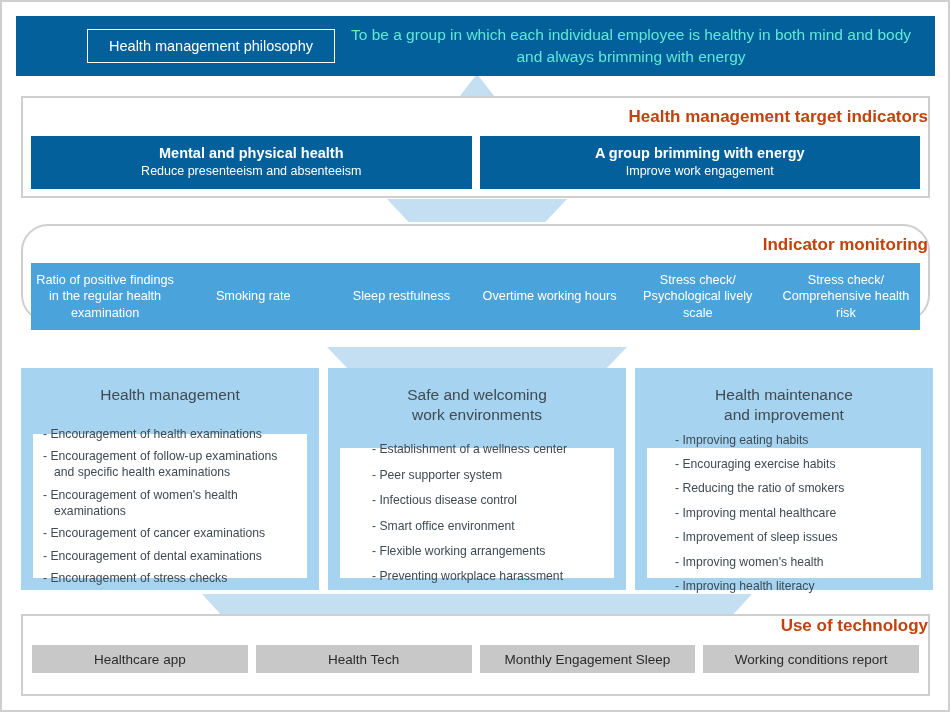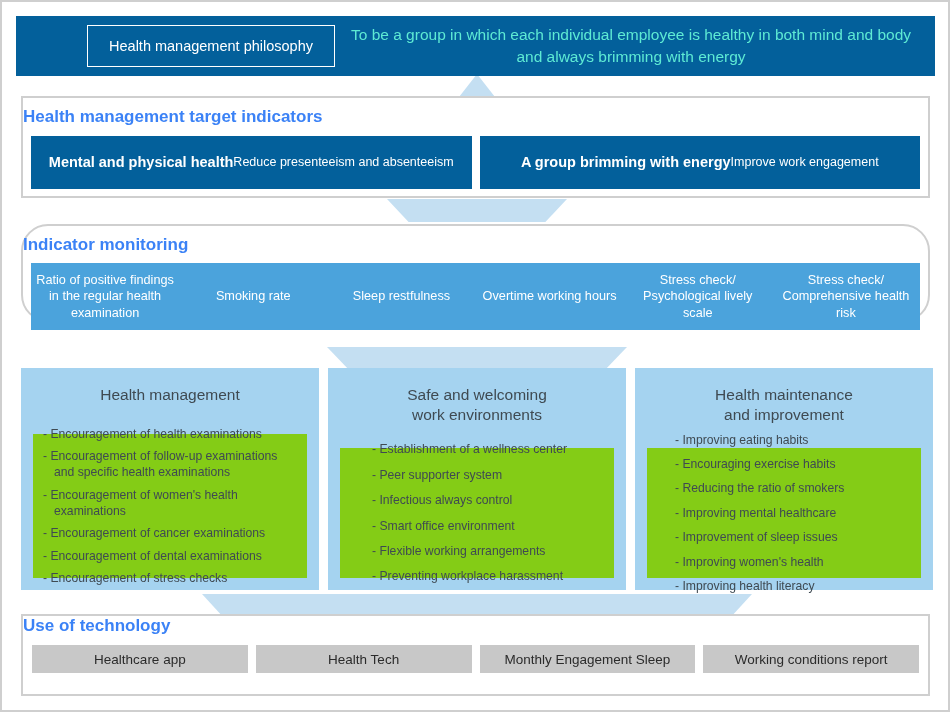--- a/index.html
+++ b/index.html
@@ -58,21 +58,21 @@
   #philosophy-band {
     left: 14px; top: 14px; width: 919px; height: 60px;
     background: #03609b;
     display: flex;
     align-items: center;
     z-index: 2;
   }
   #philosophy-chip {
     margin-left: 71px;
     width: 248px;
-    height: 42px;
+    height: 34px;
     border: 1px solid #ffffff;
     color: #ffffff;
     font-size: 14.5px;
     box-sizing: border-box;
   }
   #philosophy-statement {
     flex: 1;
     color: #5eead4;
     font-size: 15.5px;
     line-height: 1.45;
@@ -81,22 +81,22 @@
   }
 
   
   .panel {
     background: #ffffff;
     border: 2px solid #cfcfcf;
     box-sizing: border-box;
     z-index: 2;
   }
   .panel-title {
-    text-align: left;
-    color: #3b82f6;
+    text-align: right;
+    color: #c2410c;
     font-weight: bold;
   }
 
   
   #targets-panel {
     left: 19px; top: 94px; width: 909px; height: 102px;
   }
   #targets-title {
     font-size: 17px;
     padding-top: 9px;
@@ -105,21 +105,21 @@
     display: flex;
     gap: 8px;
     padding: 9px 8px 0 8px;
   }
   .target-card {
     flex: 1;
     height: 53px;
     background: #03609b;
     color: #ffffff;
     display: flex;
-    flex-direction: row;
+    flex-direction: column;
     align-items: center;
     justify-content: center;
   }
   .target-head {
     font-size: 14.5px;
     font-weight: bold;
     line-height: 1.3;
   }
   .target-sub {
     font-size: 12.5px;
@@ -168,21 +168,21 @@
     font-size: 15.5px;
     line-height: 1.32;
     padding-top: 17px;
     white-space: pre-line;
   }
   .pillar-body {
     position: absolute;
     left: 12px;
     right: 12px;
     bottom: 12px;
-    background: #84cc16;
+    background: #ffffff;
     box-sizing: border-box;
     display: flex;
     flex-direction: column;
     justify-content: center;
   }
   #pillar-0 .pillar-body { top: 66px; padding: 6px 10px; }
   #pillar-1 .pillar-body { top: 80px; padding: 6px 32px; }
   #pillar-2 .pillar-body { top: 80px; padding: 6px 28px; }
 
   .pillar-item {
@@ -270,21 +270,21 @@
       <div class="pillar-item">- Encouragement of stress checks</div>
     </div>
   </div>
 
   <div class="pillar" id="pillar-1">
     <div class="pillar-title">Safe and welcoming
 work environments</div>
     <div class="pillar-body">
       <div class="pillar-item">- Establishment of a wellness center</div>
       <div class="pillar-item">- Peer supporter system</div>
-      <div class="pillar-item">- Infectious always control</div>
+      <div class="pillar-item">- Infectious disease control</div>
       <div class="pillar-item">- Smart office environment</div>
       <div class="pillar-item">- Flexible working arrangements</div>
       <div class="pillar-item">- Preventing workplace harassment</div>
     </div>
   </div>
 
   <div class="pillar" id="pillar-2">
     <div class="pillar-title">Health maintenance
 and improvement</div>
     <div class="pillar-body">

